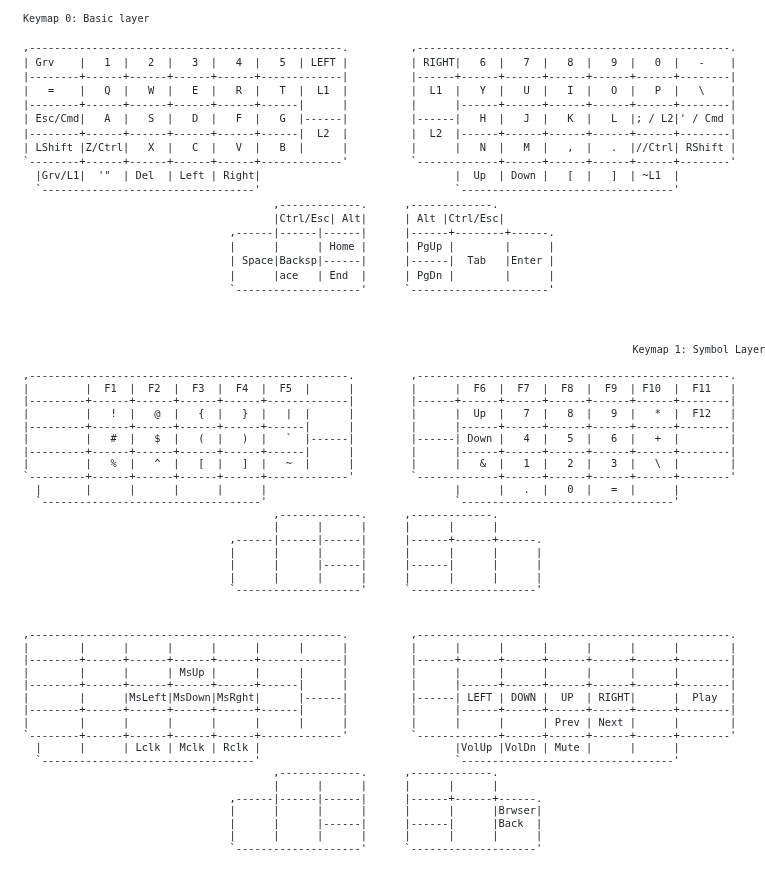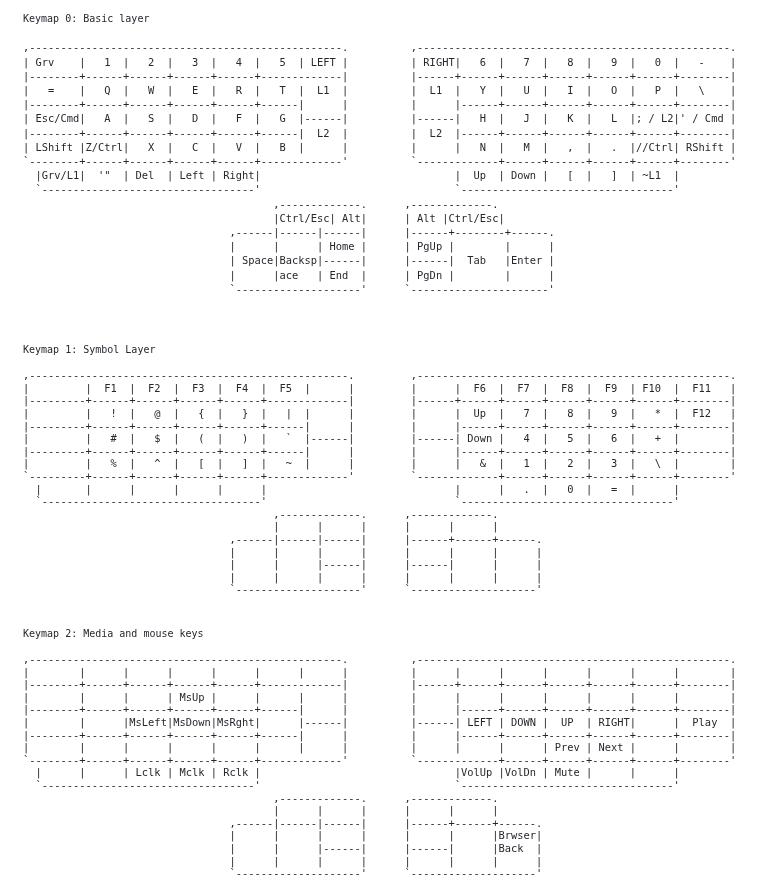--- a/index.html
+++ b/index.html
@@ -28,21 +28,21 @@
     margin: 0;
     font-family: "DejaVu Sans Mono", "Liberation Mono", monospace;
     font-size: 10.4px;
     color: #24292f;
     white-space: pre;
   }
   
   .s0 .keymap-title { line-height: 14.2px; margin: 0 0 14.2px 0; }
   .s0 .keymap-diagram { line-height: 14.2px; }
   .s0 { margin-bottom: 48px; }
-  .s1 .keymap-title, .s2 .keymap-title { line-height: 12.6px; margin: 0 0 12.6px 0; }
+  .s1 .keymap-title, .s2 .keymap-title { line-height: 12.6px; margin: 0 0 12.6px 0; text-align: right; }
   .s1 .keymap-diagram, .s2 .keymap-diagram { line-height: 12.6px; }
   .s1 { margin-bottom: 32px; }
   .s2 { margin-bottom: 0; }
 </style>
 </head>
 <body>
 
 <section class="keymap-section s0">
   <div class="keymap-title">Keymap 0: Basic layer</div>
   <pre class="keymap-diagram">,--------------------------------------------------.          ,--------------------------------------------------.
@@ -81,21 +81,20 @@
                                         ,-------------.      ,-------------.
                                         |      |      |      |      |      |
                                  ,------|------|------|      |------+------+------.
                                  |      |      |      |      |      |      |      |
                                  |      |      |------|      |------|      |      |
                                  |      |      |      |      |      |      |      |
                                  `--------------------'      `--------------------'</pre>
 </section>
 
 <section class="keymap-section s2">
-  <div class="keymap-title">Keymap 2: Media and mouse keys</div>
   <pre class="keymap-diagram">,--------------------------------------------------.          ,--------------------------------------------------.
 |        |      |      |      |      |      |      |          |      |      |      |      |      |      |        |
 |--------+------+------+------+------+-------------|          |------+------+------+------+------+------+--------|
 |        |      |      | MsUp |      |      |      |          |      |      |      |      |      |      |        |
 |--------+------+------+------+------+------|      |          |      |------+------+------+------+------+--------|
 |        |      |MsLeft|MsDown|MsRght|      |------|          |------| LEFT | DOWN |  UP  | RIGHT|      |  Play  |
 |--------+------+------+------+------+------|      |          |      |------+------+------+------+------+--------|
 |        |      |      |      |      |      |      |          |      |      |      | Prev | Next |      |        |
 `--------+------+------+------+------+-------------'          `-------------+------+------+------+------+--------'
   |      |      | Lclk | Mclk | Rclk |                               |VolUp |VolDn | Mute |      |      |

